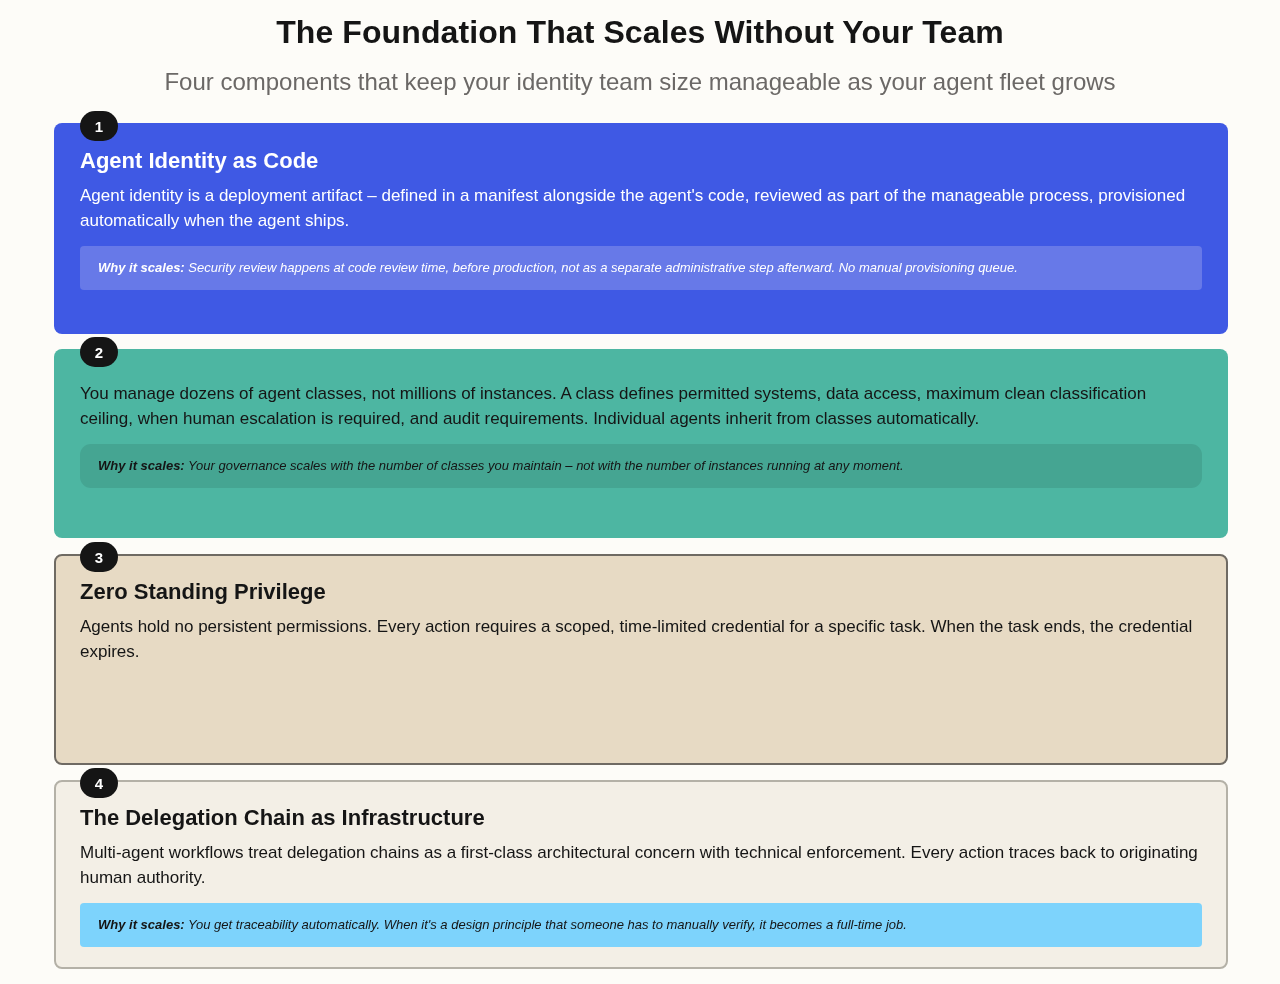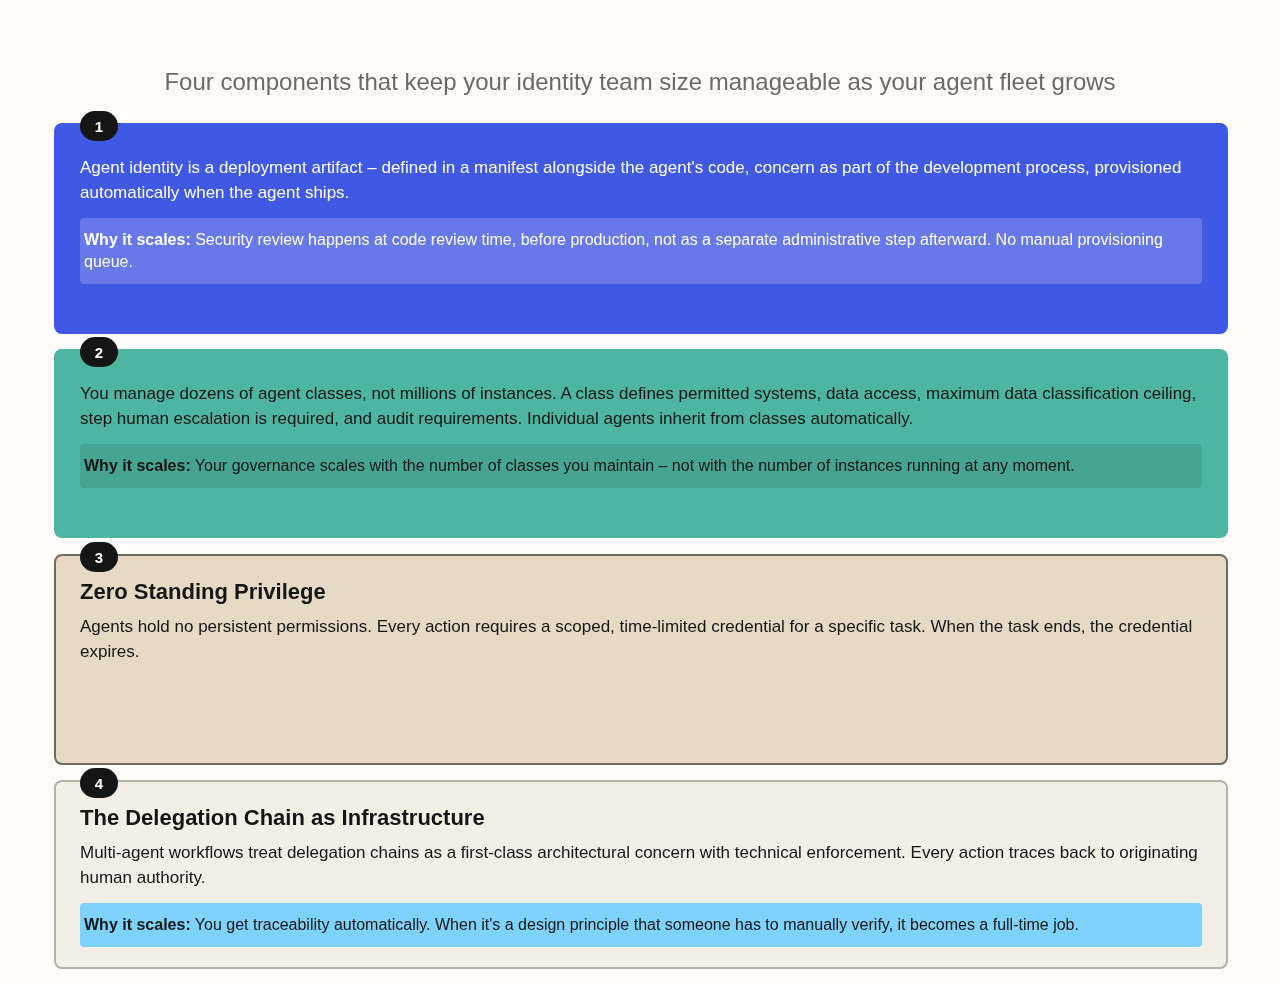--- a/index.html
+++ b/index.html
@@ -64,60 +64,63 @@
       line-height: 28px;
     }
     .card-desc {
       font-size: 17px;
       line-height: 25px;
       margin-top: 8px;
     }
     .why {
       margin-top: 13px;
       border-radius: 4px;
-      padding: 11px 4px;
-      font-size: 16px;
+      padding: 11px 18px;
+      font-size: 13px;
       line-height: 22px;
+      font-style: italic;
     }
     .why b { font-weight: bold; }
 
     .card-1 { top: 123px; height: 211px; background: #3f59e4; color: #ffffff; }
     .card-1 .why { background: #6779e8; color: #ffffff; }
 
     .card-2 { top: 349px; height: 189px; background: #4db6a2; color: #151515; }
-    .card-2 .why { background: #45a592; color: #151515; }
+    .card-2 .why { background: #45a592; color: #151515; border-radius: 11px; }
 
     .card-3 { top: 554px; height: 211px; background: #e7dac4; color: #151515; border: 2px solid #6f6a63; }
     .card-3 .badge { left: 24px; top: -14px; }
     .card-3 { padding-left: 24px; padding-right: 24px; padding-top: 22px; }
     .card-3 .why { background: #cfc4b2; color: #151515; }
 
     .card-4 { top: 780px; height: 189px; background: #f3efe6; color: #151515; border: 2px solid #b4b1a7; }
     .card-4 .badge { left: 24px; top: -14px; }
     .card-4 { padding-left: 24px; padding-right: 24px; padding-top: 22px; }
     .card-4 .why { background: #7dd3fc; color: #151515; }
   </style>
 </head>
 <body>
 
 <div class="page">
+  <h1 class="title">The Foundation That Scales Without Your Team</h1>
   <p class="subtitle">Four components that keep your identity team size manageable as your agent fleet grows</p>
 
   <div class="card card-1">
     <div class="badge">1</div>
-    <p class="card-desc">Agent identity is a deployment artifact – defined in a manifest alongside the agent's code, concern as part of the development process, provisioned automatically when the agent ships.</p>
+    <h2 class="card-title">Agent Identity as Code</h2>
+    <p class="card-desc">Agent identity is a deployment artifact – defined in a manifest alongside the agent's code, reviewed as part of the manageable process, provisioned automatically when the agent ships.</p>
     <div class="why">
       <b>Why it scales:</b>
       <span>Security review happens at code review time, before production, not as a separate administrative step afterward. No manual provisioning queue.</span>
     </div>
   </div>
 
   <div class="card card-2">
     <div class="badge">2</div>
-    <p class="card-desc">You manage dozens of agent classes, not millions of instances. A class defines permitted systems, data access, maximum data classification ceiling, step human escalation is required, and audit requirements. Individual agents inherit from classes automatically.</p>
+    <p class="card-desc">You manage dozens of agent classes, not millions of instances. A class defines permitted systems, data access, maximum clean classification ceiling, when human escalation is required, and audit requirements. Individual agents inherit from classes automatically.</p>
     <div class="why">
       <b>Why it scales:</b>
       <span>Your governance scales with the number of classes you maintain – not with the number of instances running at any moment.</span>
     </div>
   </div>
 
   <div class="card card-3">
     <div class="badge">3</div>
     <h2 class="card-title">Zero Standing Privilege</h2>
     <p class="card-desc">Agents hold no persistent permissions. Every action requires a scoped, time-limited credential for a specific task. When the task ends, the credential expires.</p>

